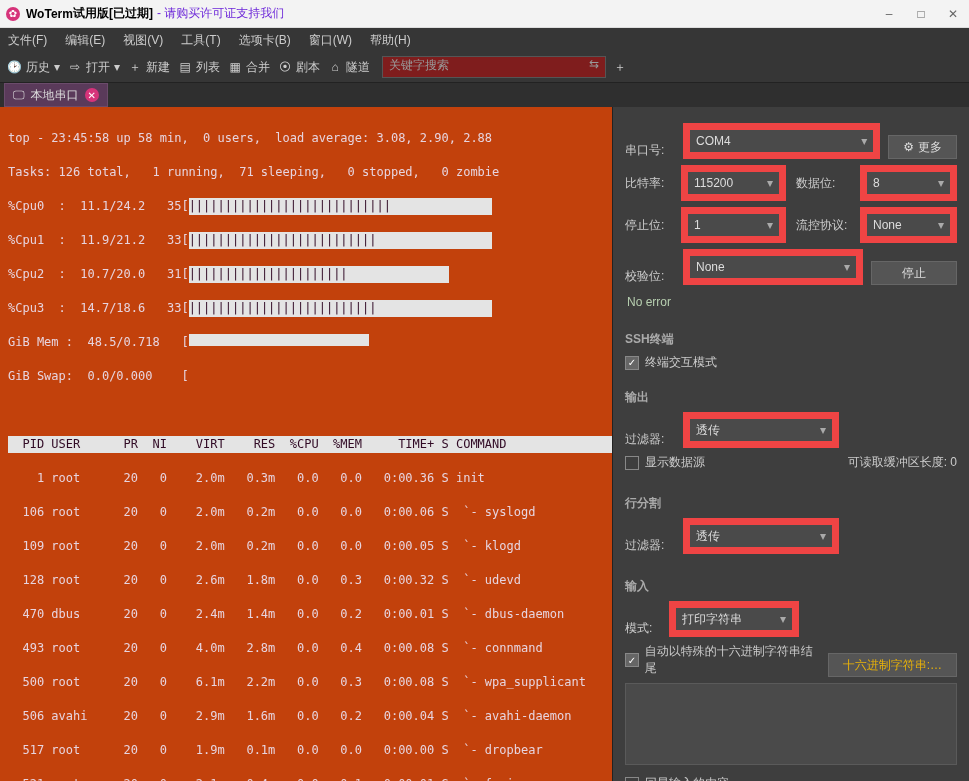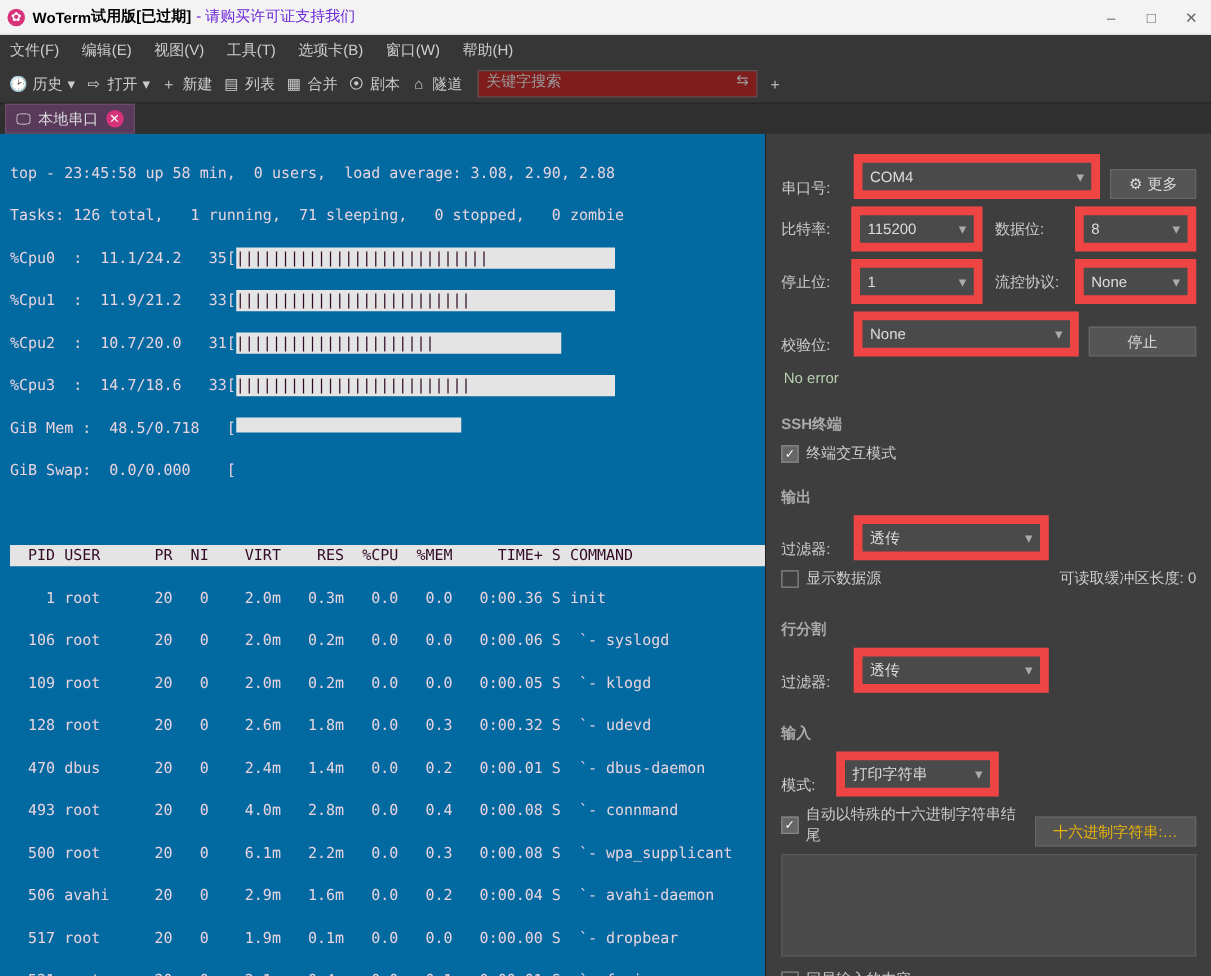--- a/index.html
+++ b/index.html
@@ -12,21 +12,21 @@
 .tb-btn{width:32px;height:27px;display:flex;align-items:center;justify-content:center;color:#666}
 .menubar{height:24px;background:#363636;display:flex;align-items:center;padding:0 8px;gap:18px;color:#ccc}
 .toolbar{height:30px;background:#363636;display:flex;align-items:center;padding:0 8px;gap:8px;border-bottom:1px solid #222}
 .tbi{display:flex;align-items:center;gap:4px;color:#ccc;white-space:nowrap}
 .tbi .ic{width:14px;display:inline-flex;justify-content:center}
 .search{flex:1;max-width:210px;margin-left:4px;height:20px;background:#7f1d1d;border:1px solid #555;display:flex;align-items:flex-start;padding:0 6px;color:#999}
 .tabstrip{height:24px;background:#2f2f2f;display:flex;align-items:center;padding:0 4px}
 .tab{background:#5a3a5a;border:1px solid #6b4b6b;padding:1px 8px;display:flex;align-items:center;gap:6px;color:#dcdcdc;height:20px}
 .tab .x{width:14px;height:14px;border-radius:50%;background:#d6337a;color:#fff;display:flex;align-items:center;justify-content:center;font-size:10px}
 .main{flex:1;display:flex;overflow:hidden}
-.term{flex:1;background:#0369a1;color:#e7d4df;font-family:Consolas,monospace;font-size:12px;padding:6px 8px;white-space:pre;overflow:hidden;line-height:17px}
+.term{flex:1;background:#c2410c;color:#e7d4df;font-family:Consolas,monospace;font-size:12px;padding:6px 8px;white-space:pre;overflow:hidden;line-height:17px}
 .term .bar{background:#e4e4e4;display:inline-block;height:12px}
 .term .tick{color:#310a25;display:inline-block}
 .term .h{background:#e4e4e4;color:#310a25;display:inline-block}
 .term-row{display:block;white-space:pre}
 .panel{width:356px;background:#3e3e3e;display:flex;flex-direction:column;border-left:1px solid #222;overflow-y:auto}
 .pgroup{padding:10px 12px 6px 12px}
 .sec{color:#aaa;font-weight:bold;margin:2px 0 6px 0}
 .row{display:flex;align-items:flex-end;gap:8px;margin:6px 0}
 .lbl{width:50px;color:#ccc;white-space:nowrap}
 .lbl2{width:58px;color:#ccc;white-space:nowrap}

